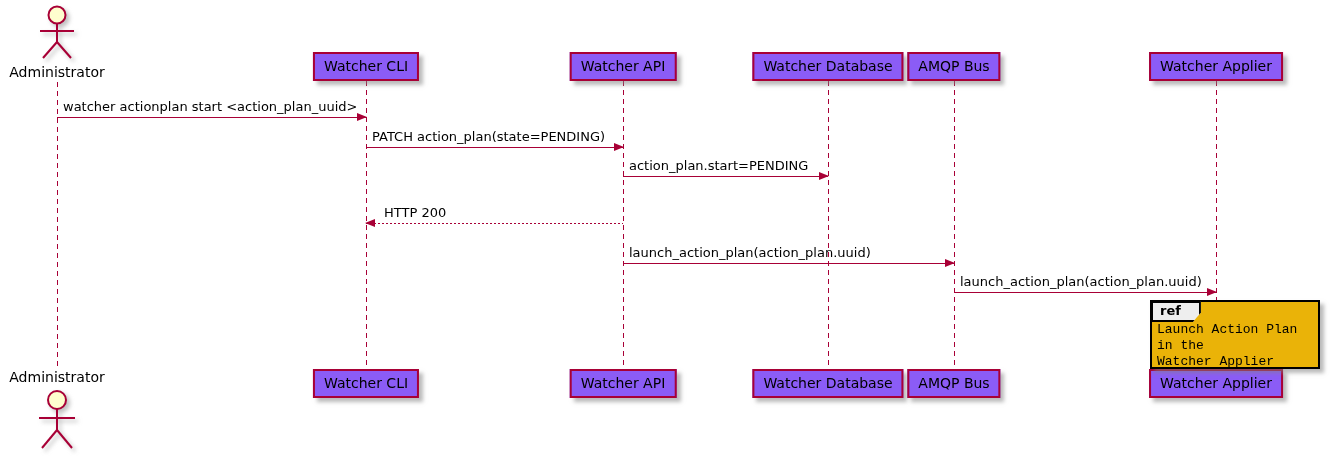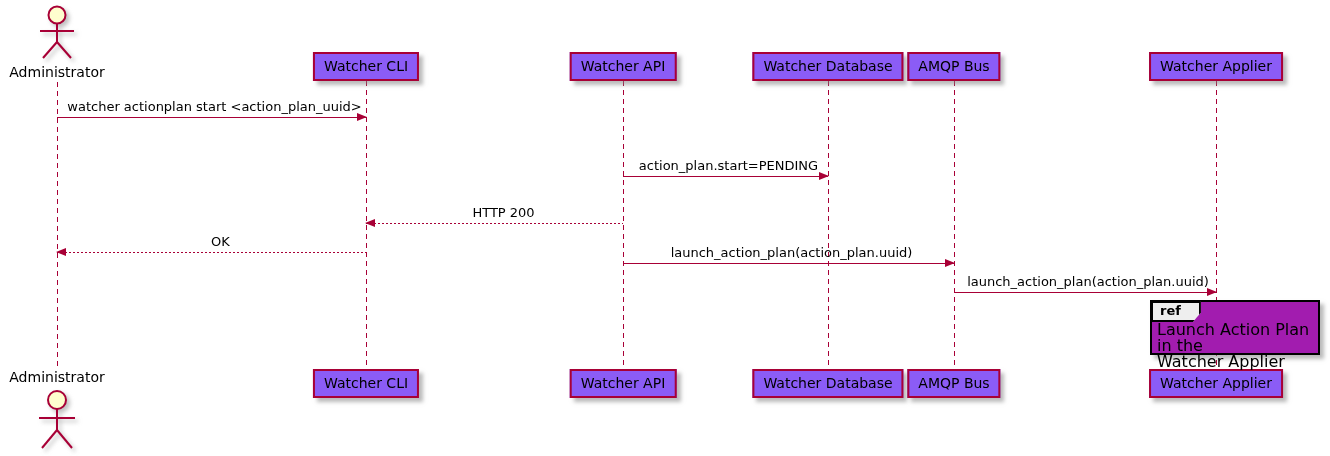--- a/index.html
+++ b/index.html
@@ -19,48 +19,48 @@
     padding:4px 9px; font-size:14px; line-height:17px; white-space:nowrap;
     box-shadow:4px 4px 4px rgba(130,130,130,.55); box-sizing:border-box;
   }
   
   .actor-label {
     position:absolute; transform:translateX(-50%);
     font-size:14px; line-height:16px; white-space:nowrap;
   }
   .actor-figure { position:absolute; filter:drop-shadow(3px 3px 2px rgba(130,130,130,.5)); }
   
-  .msg { position:absolute;text-align:center; }
+  .msg { position:absolute; }
   .msg .lbl { font-size:13px; line-height:15px; white-space:nowrap; margin-bottom:3px; }
   .msg .line { position:relative; height:1px; background:#A80036; }
   .msg.dotted .line {
     background:repeating-linear-gradient(90deg,#A80036 0 2px,transparent 2px 4px);
   }
   .head { position:absolute; width:0; height:0; top:-4px;
     border-top:4px solid transparent; border-bottom:4px solid transparent; }
   .head.right { right:-1px; border-left:10px solid #A80036; }
   .head.left  { left:-1px;  border-right:10px solid #A80036; }
   .msg.rtl .lbl { padding-left:18px;margin-top:18px; }
   .msg.ltr .lbl { padding-left:6px; }
   
   .refbox {
-    position:absolute; left:1150px; top:300px; width:170px; height:55px;
-    background:#a21caf; border:2px solid #000;
+    position:absolute; left:1150px; top:300px; width:170px; height:69px;
+    background:#eab308; border:2px solid #000;
     box-shadow:4px 4px 4px rgba(130,130,130,.55); box-sizing:border-box; z-index:5;
   }
   .ref-tab {
     position:absolute; top:-1px; left:-1px;
     background:#EEEEEE; border:2px solid #000;
     font-weight:bold; font-size:13px; line-height:14px;
     padding:1px 18px 2px 7px;
     clip-path:polygon(0 0,100% 0,100% 55%,84% 100%,0 100%);
   }
   .ref-text {
     position:absolute; top:20px; left:5px; right:2px;
-    font-size:16px; line-height:16px; white-space:pre-line;
+    font-size:13px; line-height:16px; white-space:pre-line;font-family:Liberation Mono, monospace;
   }
 </style>
 </head>
 <body>
 
 <div class="canvas">
 
   <div class="lifeline" style="left:57px; top:82px; height:286px;"></div>
   <div class="lifeline" style="left:366px; top:81px; height:288px;"></div>
   <div class="lifeline" style="left:623px; top:81px; height:288px;"></div>
@@ -83,41 +83,41 @@
   <div class="pbox" style="left:954px; top:52px;">AMQP Bus</div>
   <div class="pbox" style="left:1216px; top:52px;">Watcher Applier</div>
 
   <div class="msg ltr" style="left:57px; top:99px; width:309px;">
     <div class="lbl">watcher actionplan start &lt;action_plan_uuid&gt;</div>
     <div class="line">
         <span class="head right"></span>
       </div>
   </div>
 
+  <div class="msg ltr" style="left:366px; top:129px; width:257px;">
+    <div class="lbl">PATCH action_plan(state=PENDING)</div>
+    <div class="line">
+        <span class="head right"></span>
+      </div>
+  </div>
 
   <div class="msg ltr" style="left:623px; top:158px; width:205px;">
     <div class="lbl">action_plan.start=PENDING</div>
     <div class="line">
         <span class="head right"></span>
       </div>
   </div>
 
   <div class="msg rtl dotted" style="left:366px; top:187px; width:257px;">
     <div class="lbl">HTTP 200</div>
     <div class="line">
         <span class="head left"></span>
       </div>
   </div>
 
-  <div class="msg rtl dotted" style="left:57px; top:216px; width:309px;">
-    <div class="lbl">OK</div>
-    <div class="line">
-        <span class="head left"></span>
-      </div>
-  </div>
 
   <div class="msg ltr" style="left:623px; top:245px; width:331px;">
     <div class="lbl">launch_action_plan(action_plan.uuid)</div>
     <div class="line">
         <span class="head right"></span>
       </div>
   </div>
 
   <div class="msg ltr" style="left:954px; top:274px; width:262px;">
     <div class="lbl">launch_action_plan(action_plan.uuid)</div>

